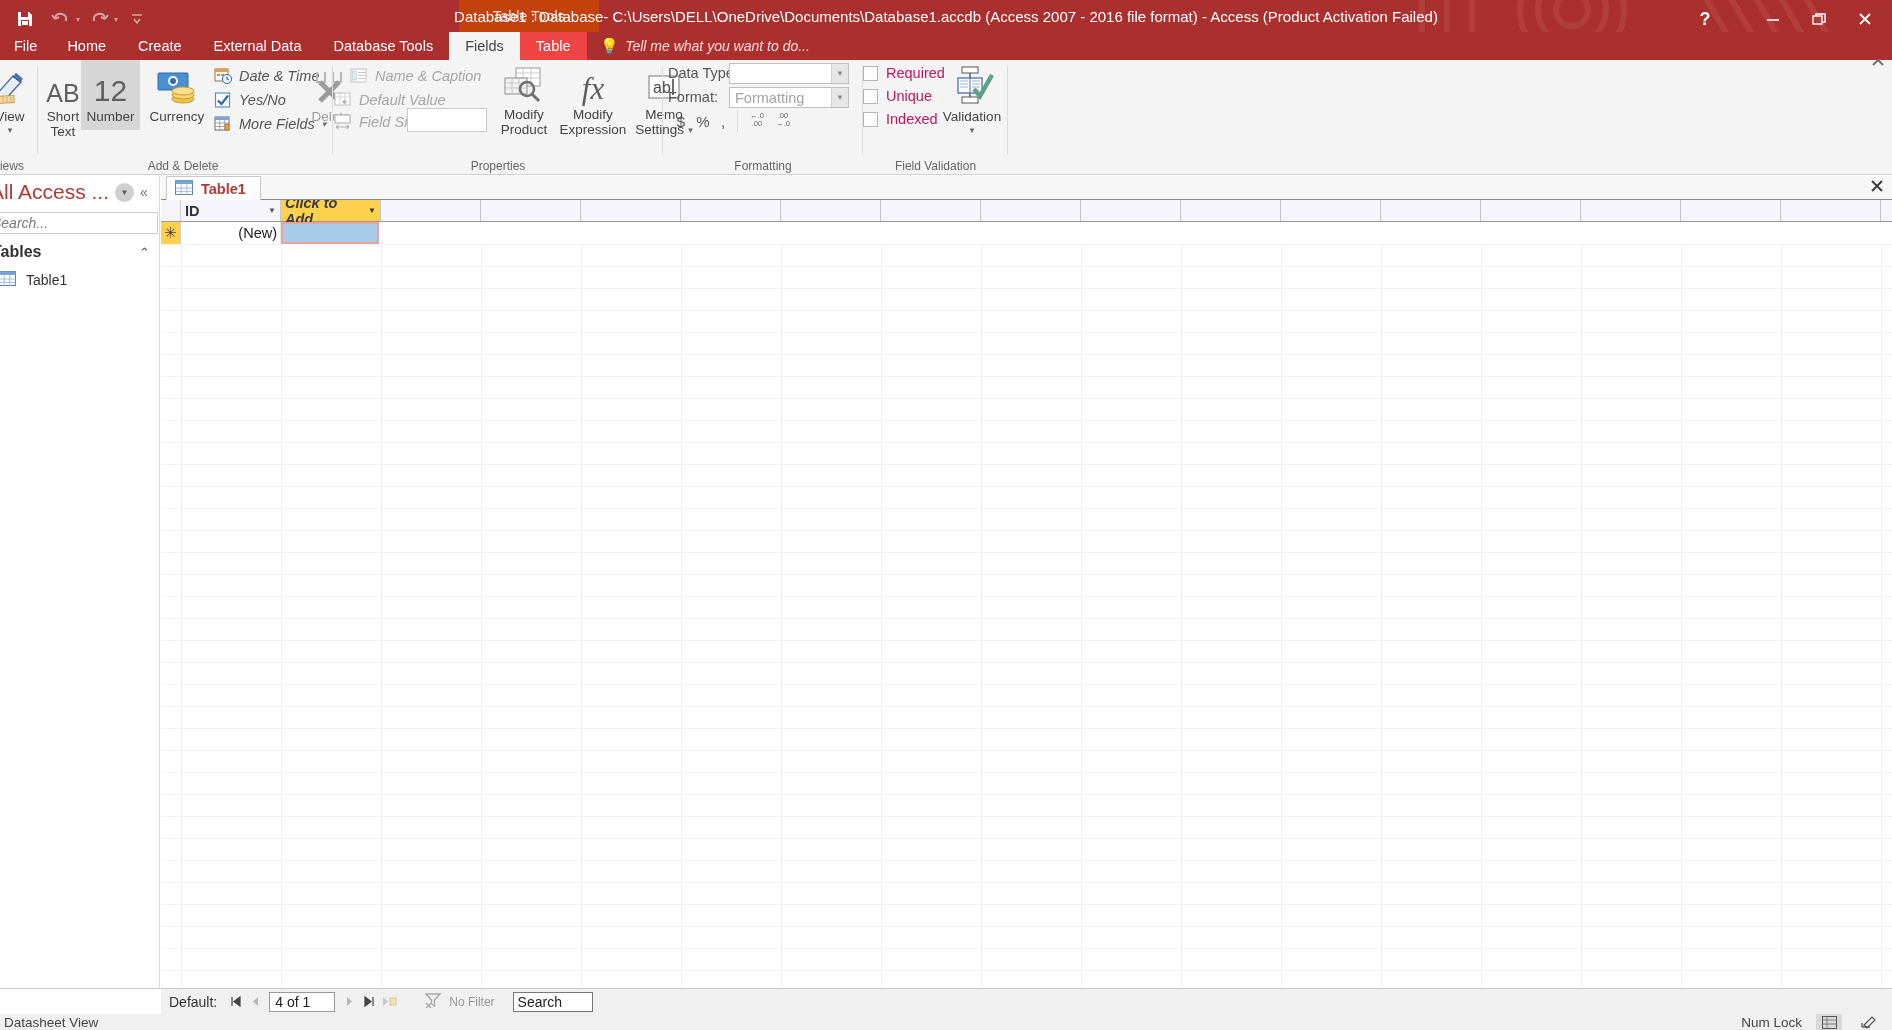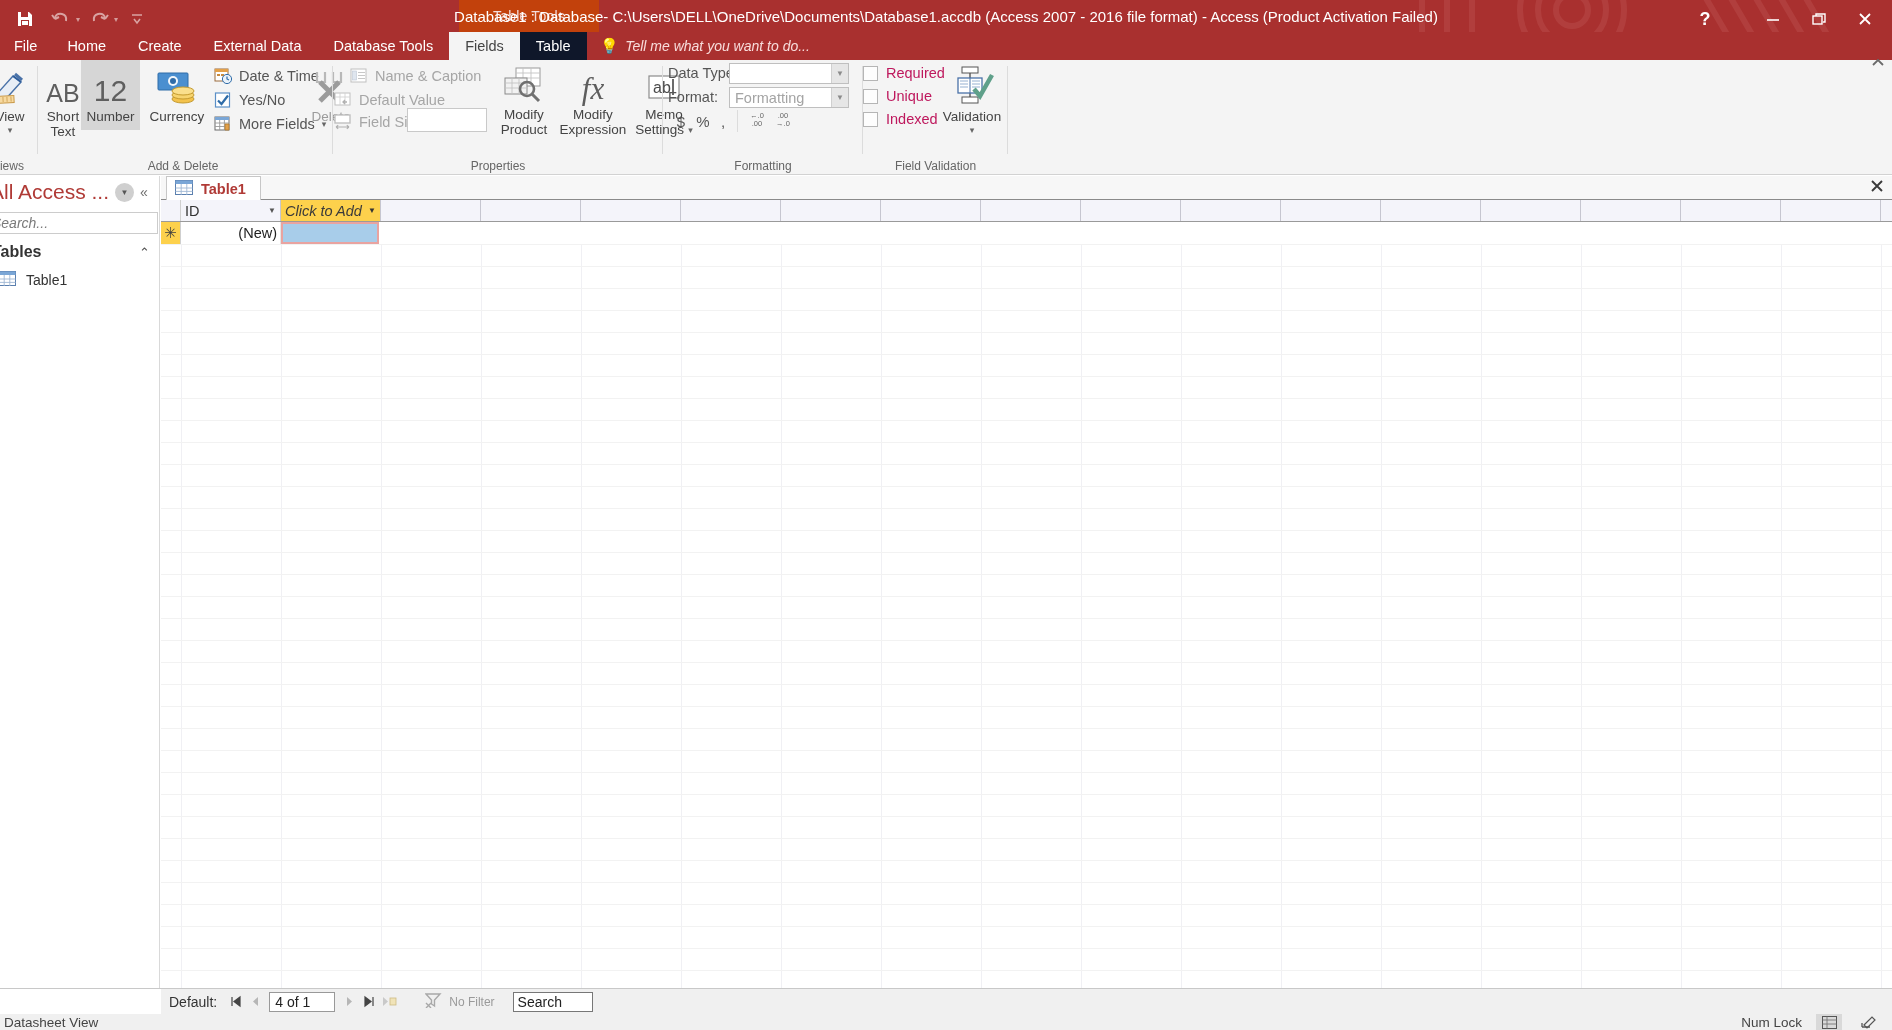--- a/index.html
+++ b/index.html
@@ -52,21 +52,21 @@
   .tabbar {
     position: absolute; left: 0; top: 32px; width: 1892px; height: 28px;
     background: #a9302f; display: flex; align-items: stretch;
   }
   .rtab {
     padding: 0 16px; display: flex; align-items: center; color: #ffffff;
     font-size: 14.5px; white-space: nowrap;
   }
   .rtab.file { background: #a9302f; padding: 0 14px; }
   .rtab.active { background: #f4f4f4; color: #444444; }
-  .rtab.ctx { background: #0f172a; }
+  .rtab.ctx { background: #ef4444; }
   .tellme {
     display: flex; align-items: center; gap: 6px; padding-left: 14px;
     color: #f8dcdb; font-size: 14px; font-style: italic;
   }
   .bulb { color: #ffd24a; font-size: 15px; font-style: normal; }
 
   
   .ribbon {
     position: absolute; left: 0; top: 60px; width: 1892px; height: 115px;
     background: #f4f4f4; border-bottom: 1px solid #d2d2d2;
@@ -82,21 +82,21 @@
     position: absolute; display: flex; flex-direction: column; align-items: center;
     font-size: 13.5px; color: #444444; text-align: center; line-height: 1.12;
   }
   .bigbtn .ico { height: 40px; display: flex; align-items: flex-end; justify-content: center; }
   .bigbtn .lbl { margin-top: 3px; }
   .bigbtn .dncaret { font-size: 9px; color: #666; margin-top: 1px; }
   .bigbtn.selected { background: #d6d6d6; }
 
   .smallbtn {
     position: absolute; display: flex; align-items: center; gap: 7px;
-    font-size: 14.5px; color: #555555; white-space: nowrap;
+    font-size: 14.5px; color: #555555; white-space: nowrap; font-style: italic;
   }
   .smallbtn.dis { color: #a6a6a6; }
   .smallico { width: 19px; height: 19px; display: flex; align-items: center; justify-content: center; flex: none; }
 
   
   .fsinput {
     position: absolute; background: #ffffff; border: 1px solid #c9c9c9;
   }
 
   
@@ -174,21 +174,21 @@
   .tabclose { position: absolute; right: 8px; top: 3px; font-size: 14px; color: #3a3a3a; font-weight: bold; }
 
   
   .sheet {
     position: absolute; left: 161px; top: 200px; width: 1731px; height: 788px;
     background: #ffffff; overflow: hidden;
   }
   .colhdr-row {
     position: absolute; left: 0; top: 0; width: 1731px; height: 22px;
     background: #f4f4fa; border-bottom: 1px solid #9a9a9a;
-    display: flex; align-items: stretch;
+    display: flex; align-items: stretch; font-weight: bold;
   }
   .corner-cell { width: 20px; border-right: 1px solid #cfcfcf; background: #f4f4fa; }
   .hcell {
     display: flex; align-items: center; border-right: 1px solid #c6c6d0;
     font-size: 14.5px; color: #333333; padding: 0 4px;
   }
   .hcell.id { width: 100px; justify-content: flex-end; }
   .hcell.clicktoadd {
     width: 100px; background: #fdd14c; color: #3a3a3a; font-style: italic;
     justify-content: center;

